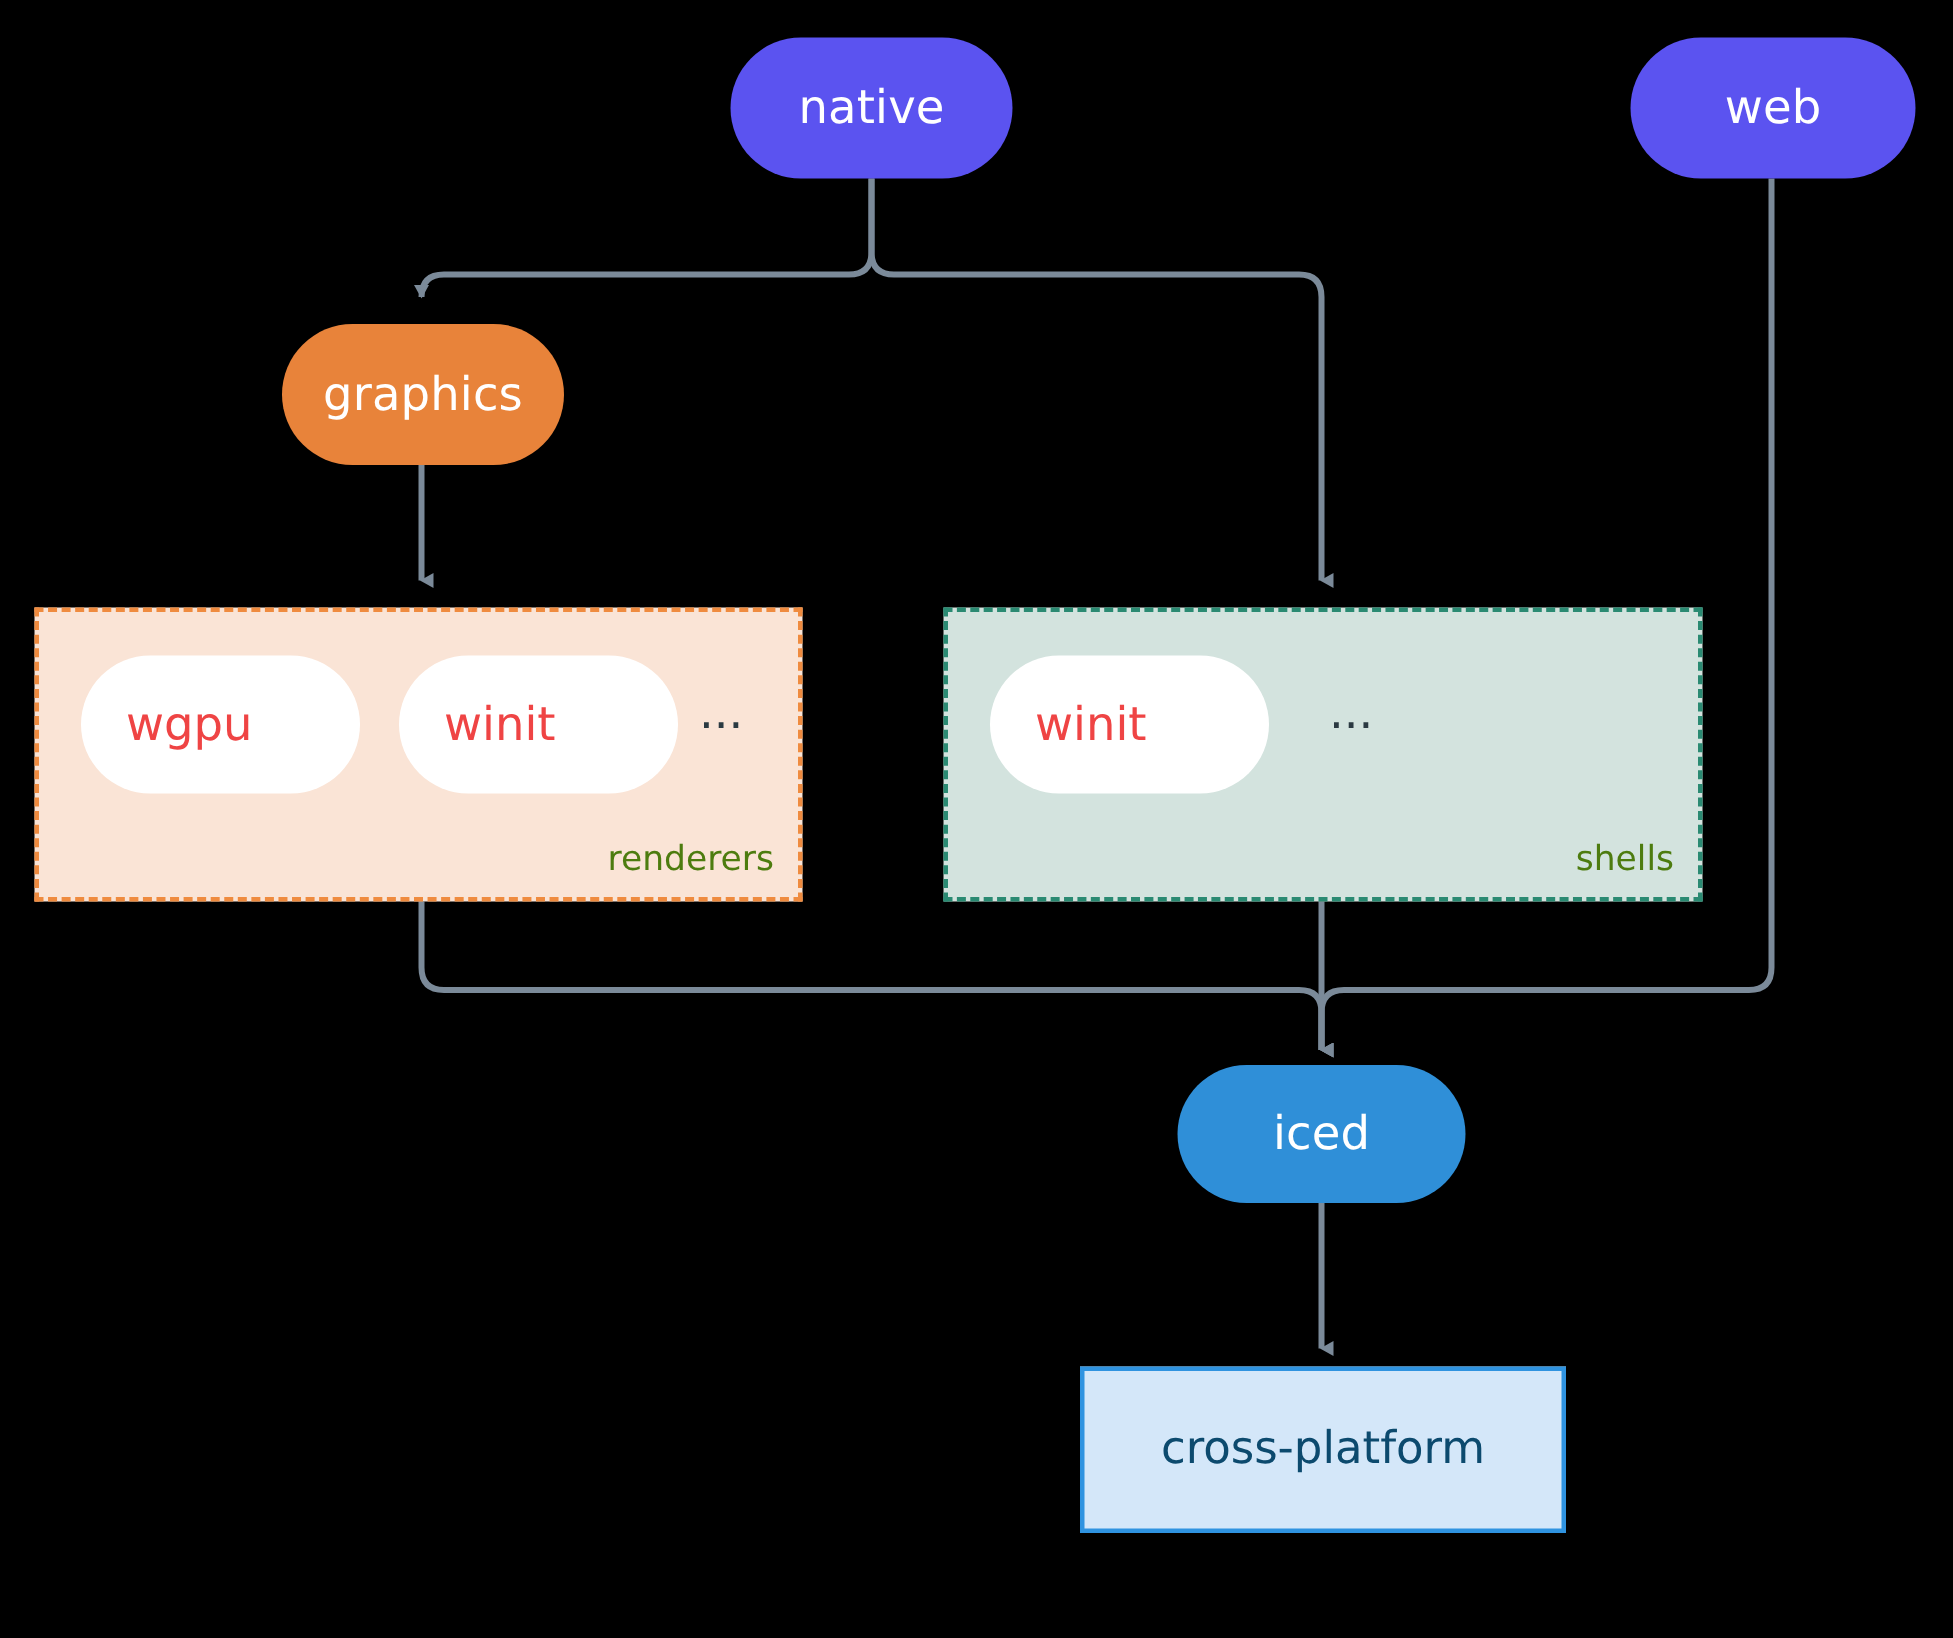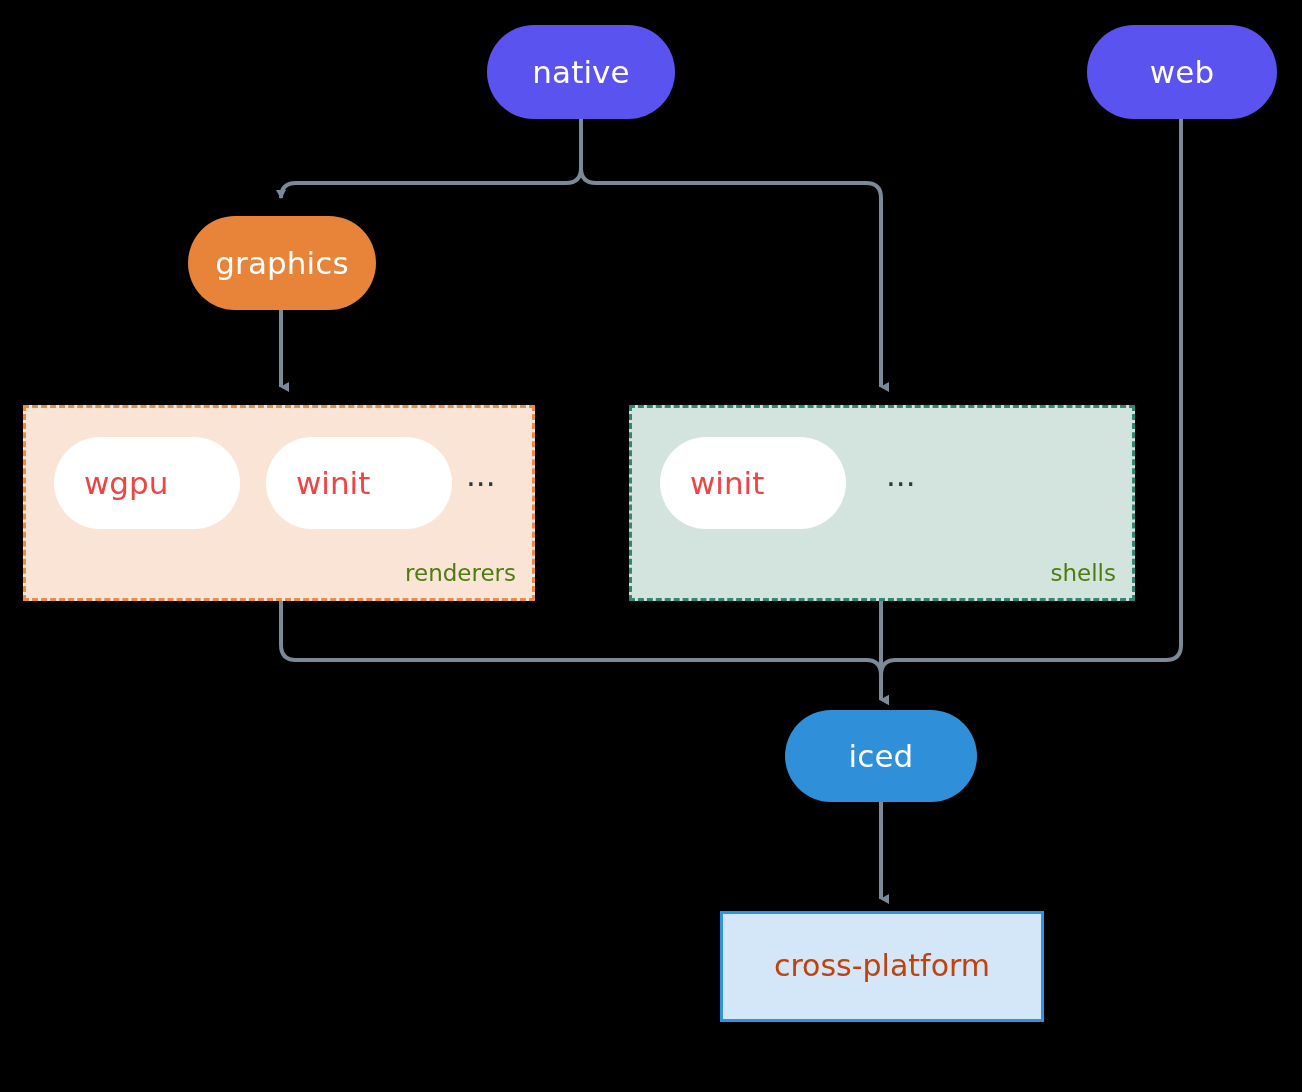--- a/index.html
+++ b/index.html
@@ -128,21 +128,21 @@
     top: 911px;
     width: 324px;
     height: 111px;
     background: #d4e7f9;
     border: 3px solid #2f93e0;
     box-sizing: border-box;
     display: flex;
     flex-direction: column;
     align-items: center;
     justify-content: center;
-    color: #c2410c;
+    color: #0c4a6e;
     font-size: 30px;
     line-height: 1.62;
   }
 </style>
 </head>
 <body>
 
 <div id="stage">
 
   <svg id="edges" viewBox="0 0 1302 1092">

